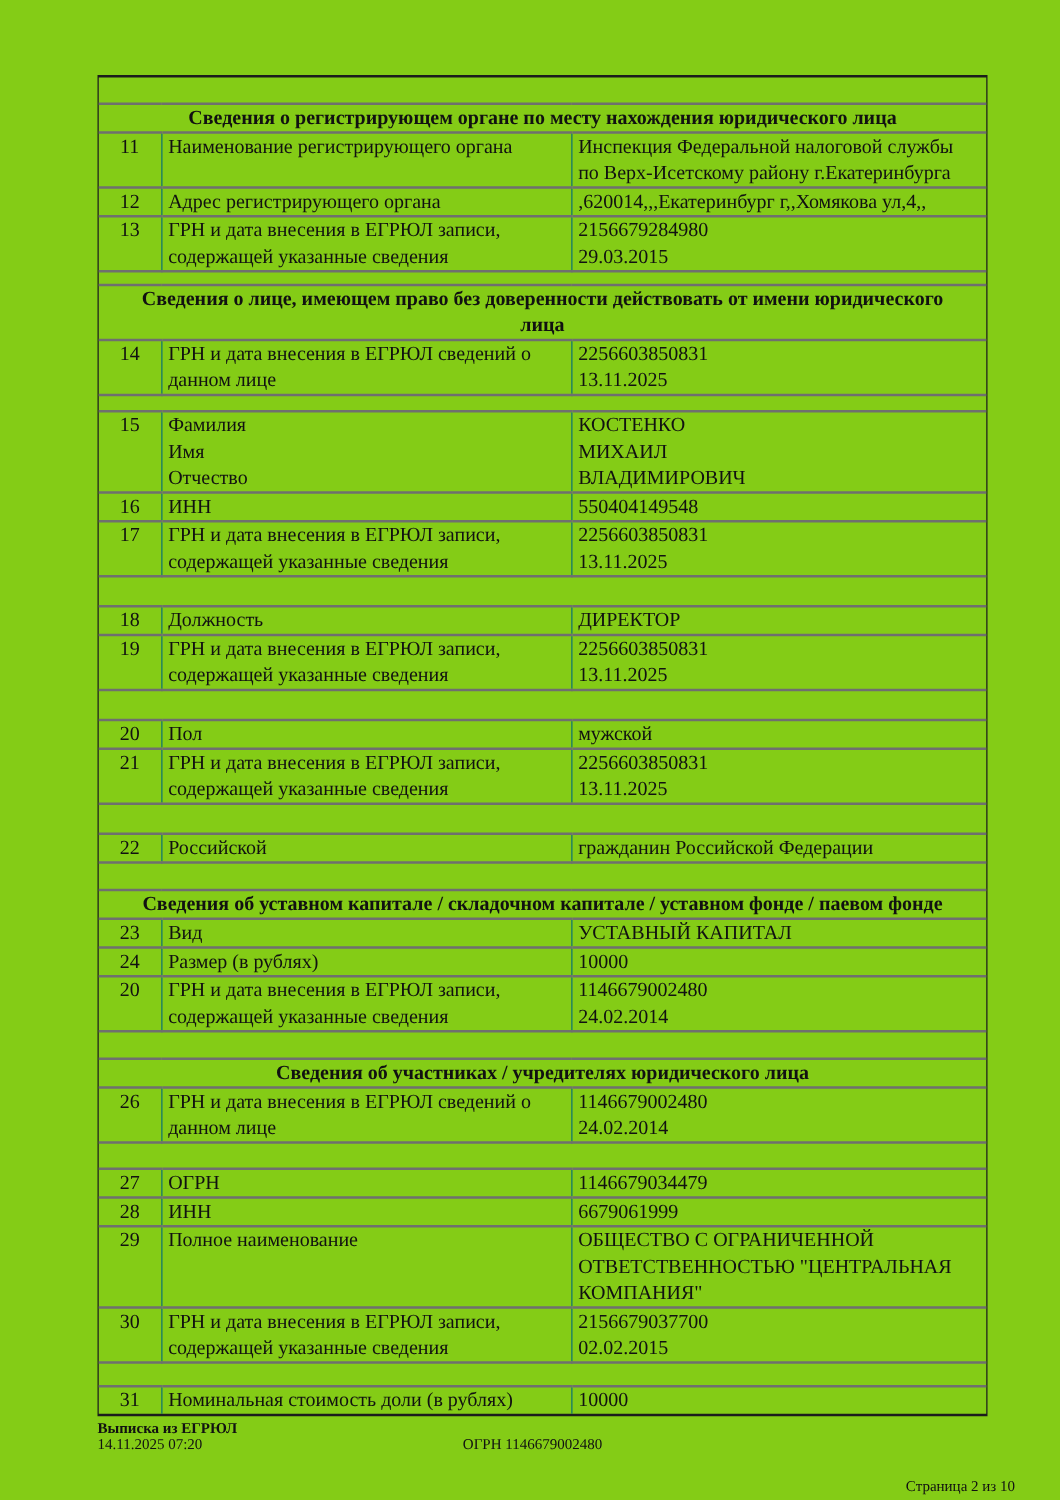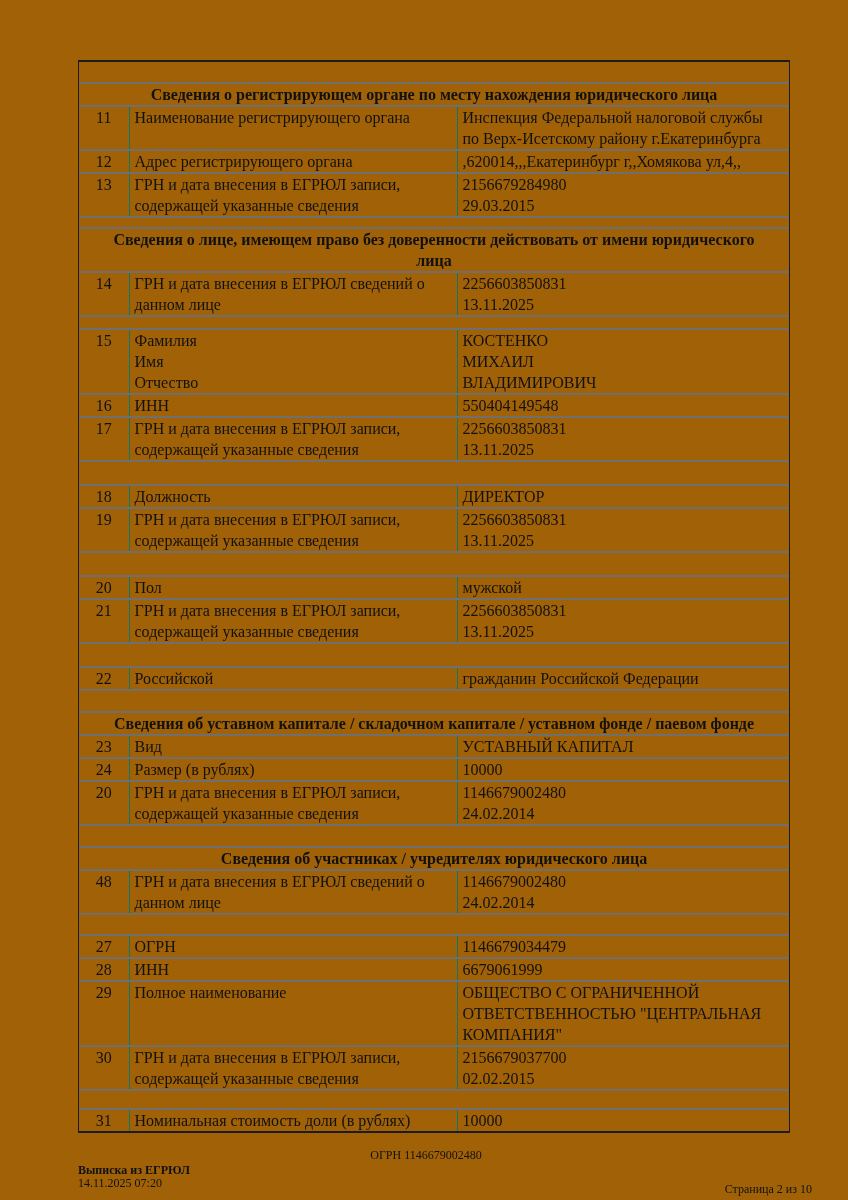--- a/index.html
+++ b/index.html
@@ -5,21 +5,21 @@
   html, body {
     margin: 0;
     padding: 0;
     background: #ffffff;
     font-family: "Liberation Serif", "DejaVu Serif", serif;
   }
   .page {
     position: relative;
     width: 848px;
     height: 1200px;
-    background: #a16207;
+    background: #84cc16;
     overflow: hidden;
   }
   .table-frame {
     position: absolute;
     left: 78px;
     top: 60px;
     width: 712px;
     border: 2px solid #1c1c1c;
     border-left-width: 1px;
     border-right-width: 1px;
@@ -62,21 +62,21 @@
   .footer {
     position: absolute;
     left: 78px;
     right: 58px;
     top: 1136px;
     font-size: 12px;
     line-height: 12.5px;
     color: #111;
   }
   .footer-left { position: absolute; left: 0; top: 0; }
-  .footer-doc-type { font-weight: bold; margin-top: 28px; }
+  .footer-doc-type { font-weight: bold; }
   .footer-center {
     position: absolute;
     left: 0; right: 16px;
     top: 12.5px;
     text-align: center;
   }
   .footer-right {
     position: absolute;
     right: -22px;
     top: 12.5px;
@@ -288,21 +288,21 @@
           </tr>
           <tr class="spacer-row">
             <td colspan="3" style="height: 20px;"></td>
           </tr>
           <tr class="section-row">
             <td colspan="3">
               <div class="line">Сведения об участниках / учредителях юридического лица</div>
             </td>
           </tr>
           <tr class="data-row">
-            <td class="num">48</td>
+            <td class="num">26</td>
             <td class="label">
               <div class="line">ГРН и дата внесения в ЕГРЮЛ сведений о</div>
               <div class="line">данном лице</div>
             </td>
             <td class="value">
               <div class="line">1146679002480</div>
               <div class="line">24.02.2014</div>
             </td>
           </tr>
           <tr class="spacer-row">

